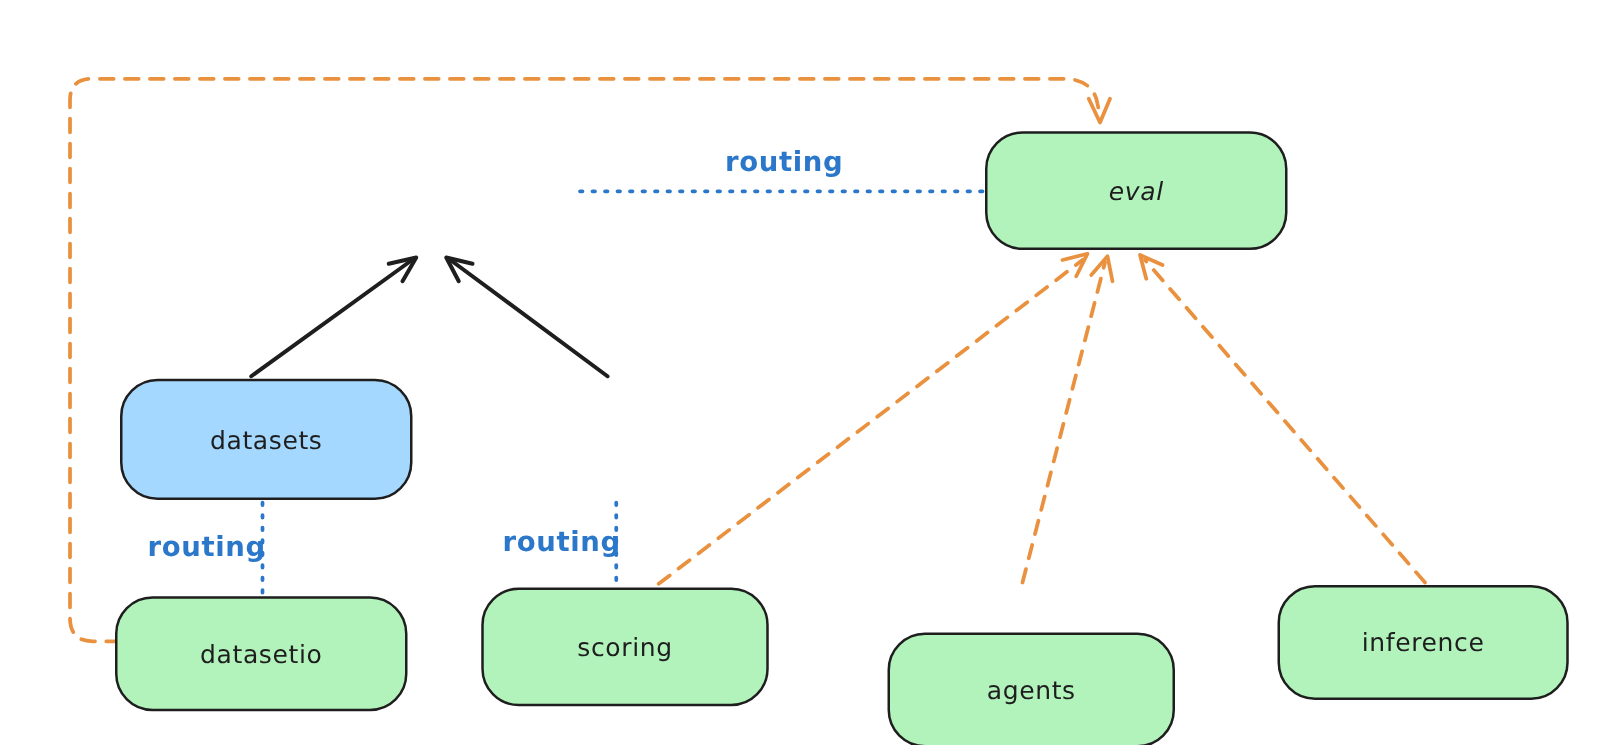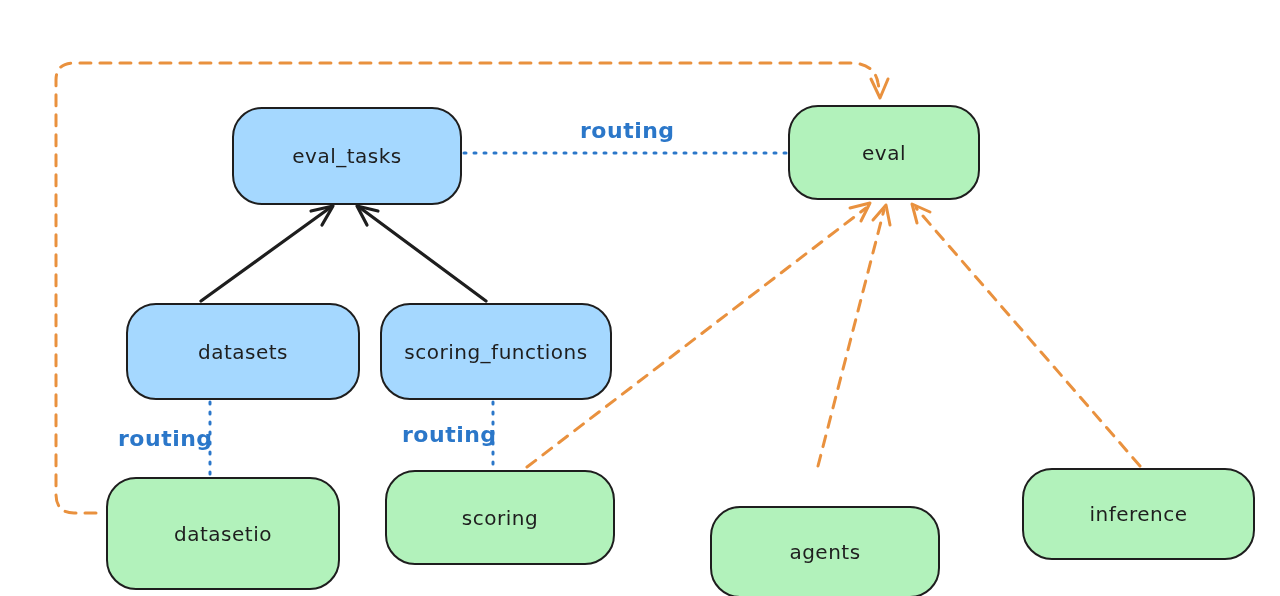--- a/index.html
+++ b/index.html
@@ -18,24 +18,24 @@
   .node{
     position:absolute;display:flex;align-items:center;justify-content:center;
     border:2.5px solid var(--node-stroke);border-radius:30px;
     font-size:20px;color:#1e1e1e;letter-spacing:0.5px;
     box-sizing:border-box;
   }
   .node.blue{background:var(--blue-fill);}
   .node.green{background:var(--green-fill);}
 
   .n-eval-tasks{left:232px;top:107px;width:230px;height:98px;}
-  .n-eval{left:788px;top:105px;width:192px;height:95px;}
-  .n-datasets{left:96px;top:303px;width:234px;height:97px;margin-left:30px;}
+  .n-eval{left:788px;top:105px;width:242px;height:95px;font-style:italic;}
+  .n-datasets{left:96px;top:303px;width:234px;height:97px;}
   .n-scoring-functions{left:380px;top:303px;width:232px;height:97px;}
-  .n-datasetio{left:106px;top:477px;width:234px;height:113px;text-align:right;}
+  .n-datasetio{left:92px;top:477px;width:234px;height:92px;text-align:right;}
   .n-scoring{left:385px;top:470px;width:230px;height:95px;}
   .n-agents{left:710px;top:470px;width:230px;height:92px;margin-top:36px;}
   .n-inference{left:1022px;top:468px;width:233px;height:92px;align-items:center;}
 
   .edge-label{
     position:absolute;color:var(--routing-blue);
     font-size:22px;font-weight:bold;letter-spacing:0.5px;
   }
   .l-routing-top{left:580px;top:118px;}
   .l-routing-datasets{left:118px;top:426px;}
@@ -70,31 +70,25 @@
     <path class="orange-head" d="M 871 79 L 880 98 L 888 79"></path>
 
     <path class="orange-dash" d="M 527 467 L 866 208"></path>
     <path class="orange-head" d="M 861 221 L 870 203 L 850 208"></path>
     <path class="orange-dash" d="M 818 466 L 884 210"></path>
     <path class="orange-head" d="M 890 225 L 886 205 L 873 220"></path>
     <path class="orange-dash" d="M 1140 466 L 916 208"></path>
     <path class="orange-head" d="M 930 212 L 912 204 L 917 223"></path>
   </svg>
 
-  <div class="node blue n-eval-tasks">
-    <span>eval_tasks</span>
-  </div>
   <div class="node green n-eval">
     <span>eval</span>
   </div>
   <div class="node blue n-datasets">
     <span>datasets</span>
-  </div>
-  <div class="node blue n-scoring-functions">
-    <span>scoring_functions</span>
   </div>
   <div class="node green n-datasetio">
     <span>datasetio</span>
   </div>
   <div class="node green n-scoring">
     <span>scoring</span>
   </div>
   <div class="node green n-agents">
     <span>agents</span>
   </div>

